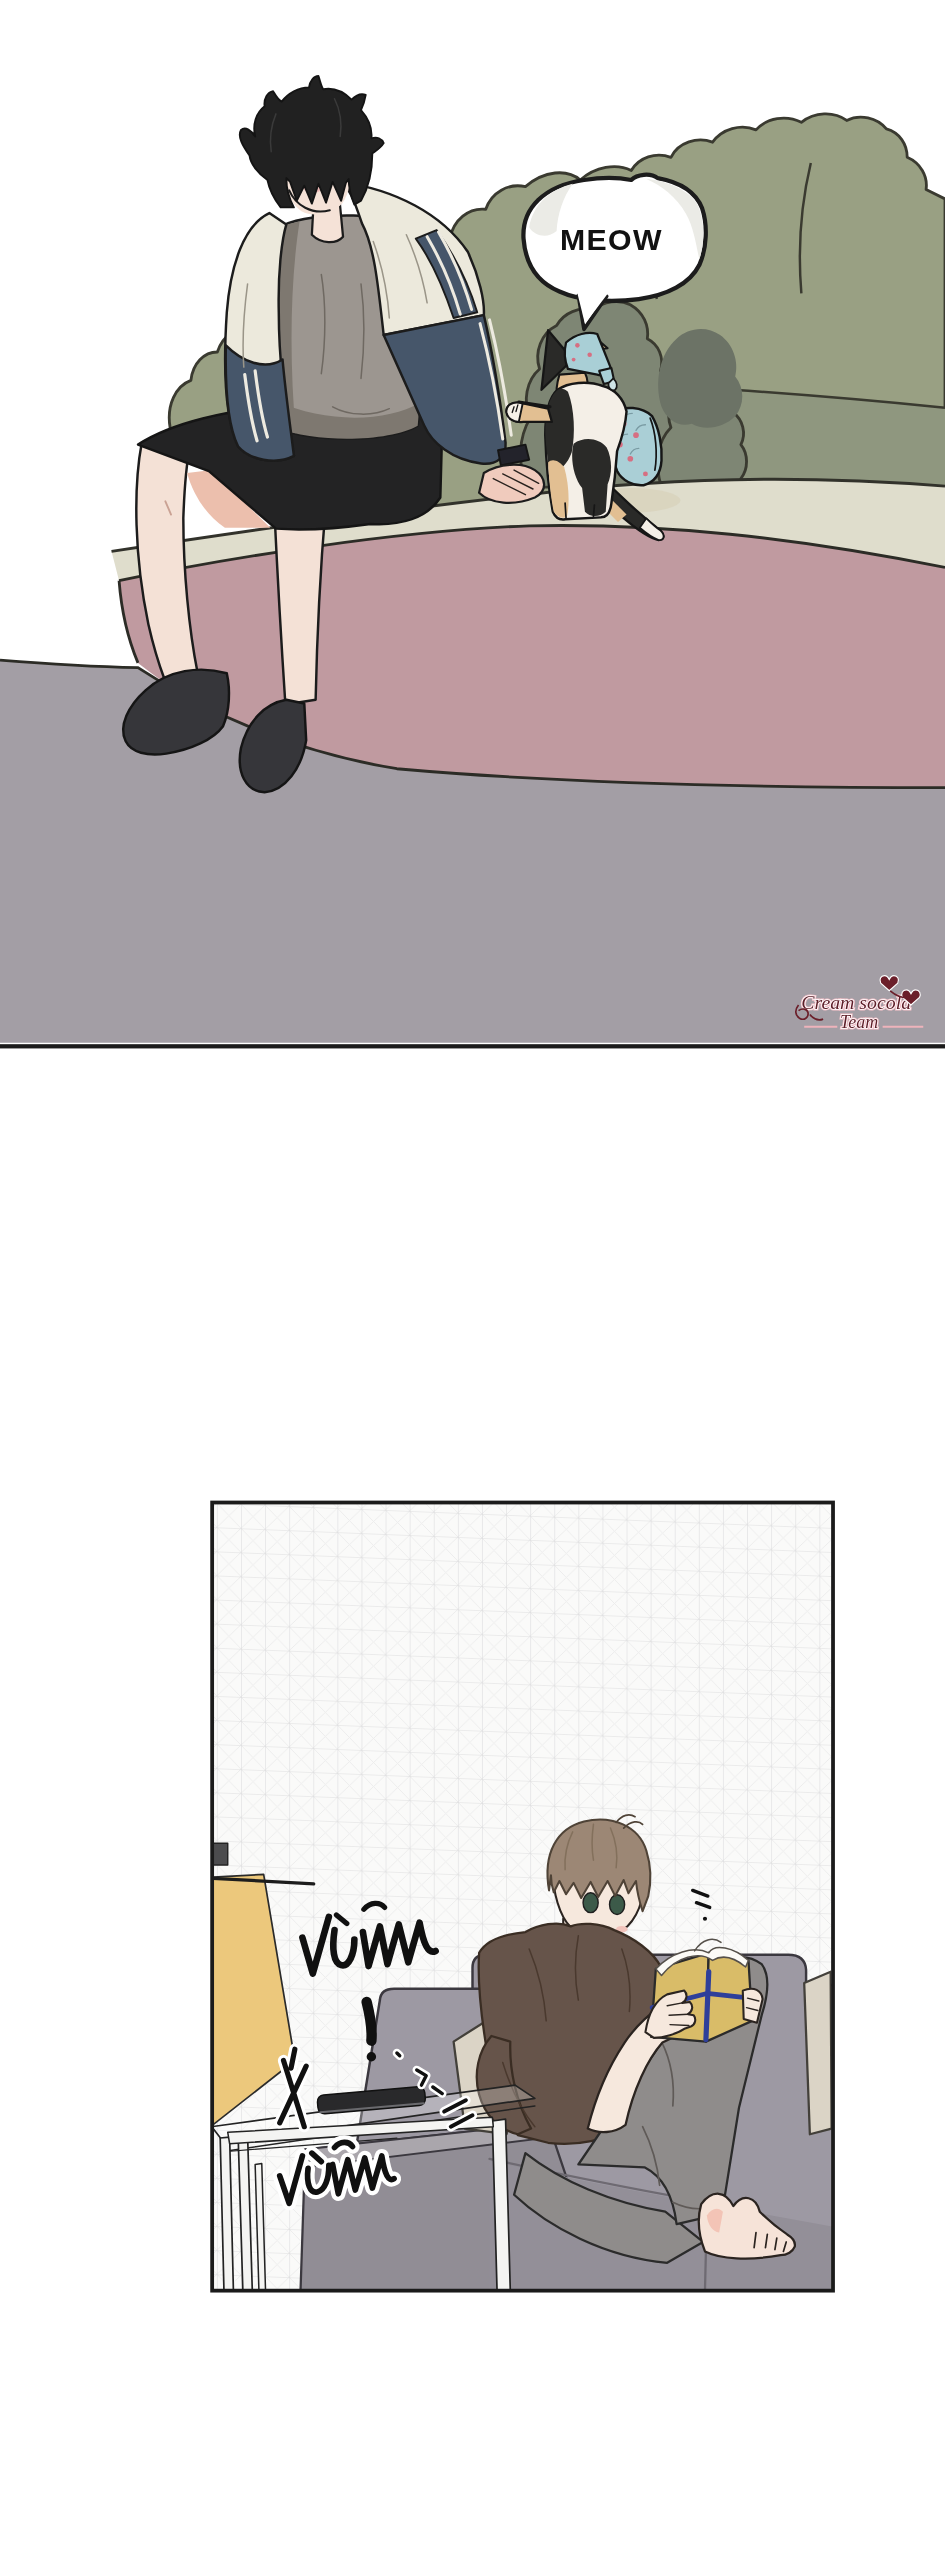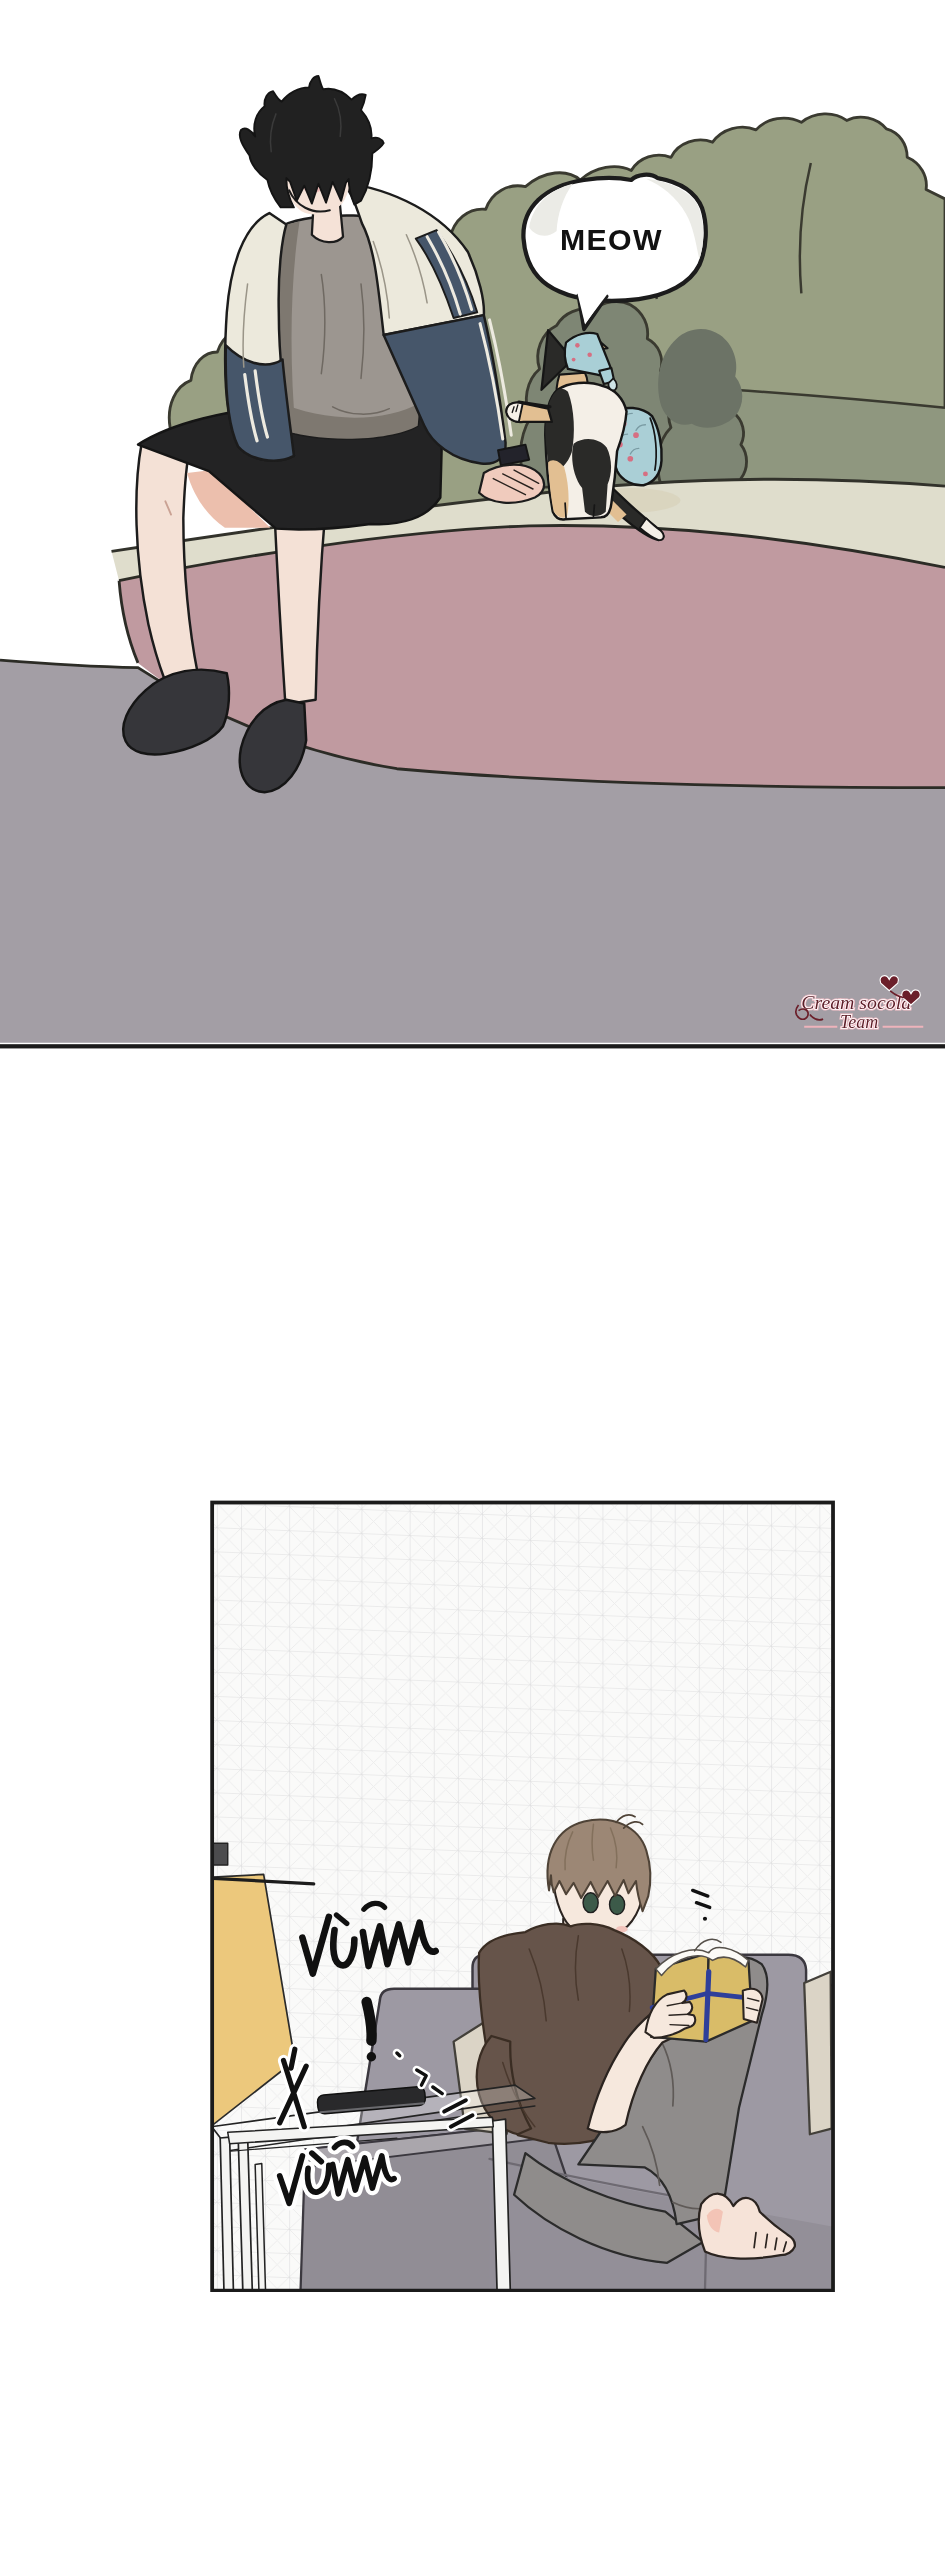--- a/index.html
+++ b/index.html
@@ -1,16 +1,16 @@
 <!DOCTYPE html>
 <html style="font-size:15px"><head>
 <meta charset="utf-8">
 <style>
   html,body{margin:0;padding:0;background:#ffffff;}
-  .page{position:relative;width:945px;height:2292px;background:#ffffff;font-family:"Liberation Sans",sans-serif;overflow:hidden;}
+  .page{position:relative;width:945px;height:2576px;background:#ffffff;font-family:"Liberation Sans",sans-serif;overflow:hidden;}
   svg{display:block;}
 </style>
 </head>
 <body>
 <div class="page">
 <svg width="945" height="2576" viewBox="0 0 1000 2725">
 <defs>
   <pattern id="grid" width="25.5" height="25.5" patternUnits="userSpaceOnUse" patternTransform="skewY(2.3)">
     <rect width="25.5" height="25.5" fill="#fafaf9"></rect>
     <path d="M0,0 L25.5,25.5 M25.5,0 L0,25.5" stroke="#ececec" stroke-width="1"></path>

